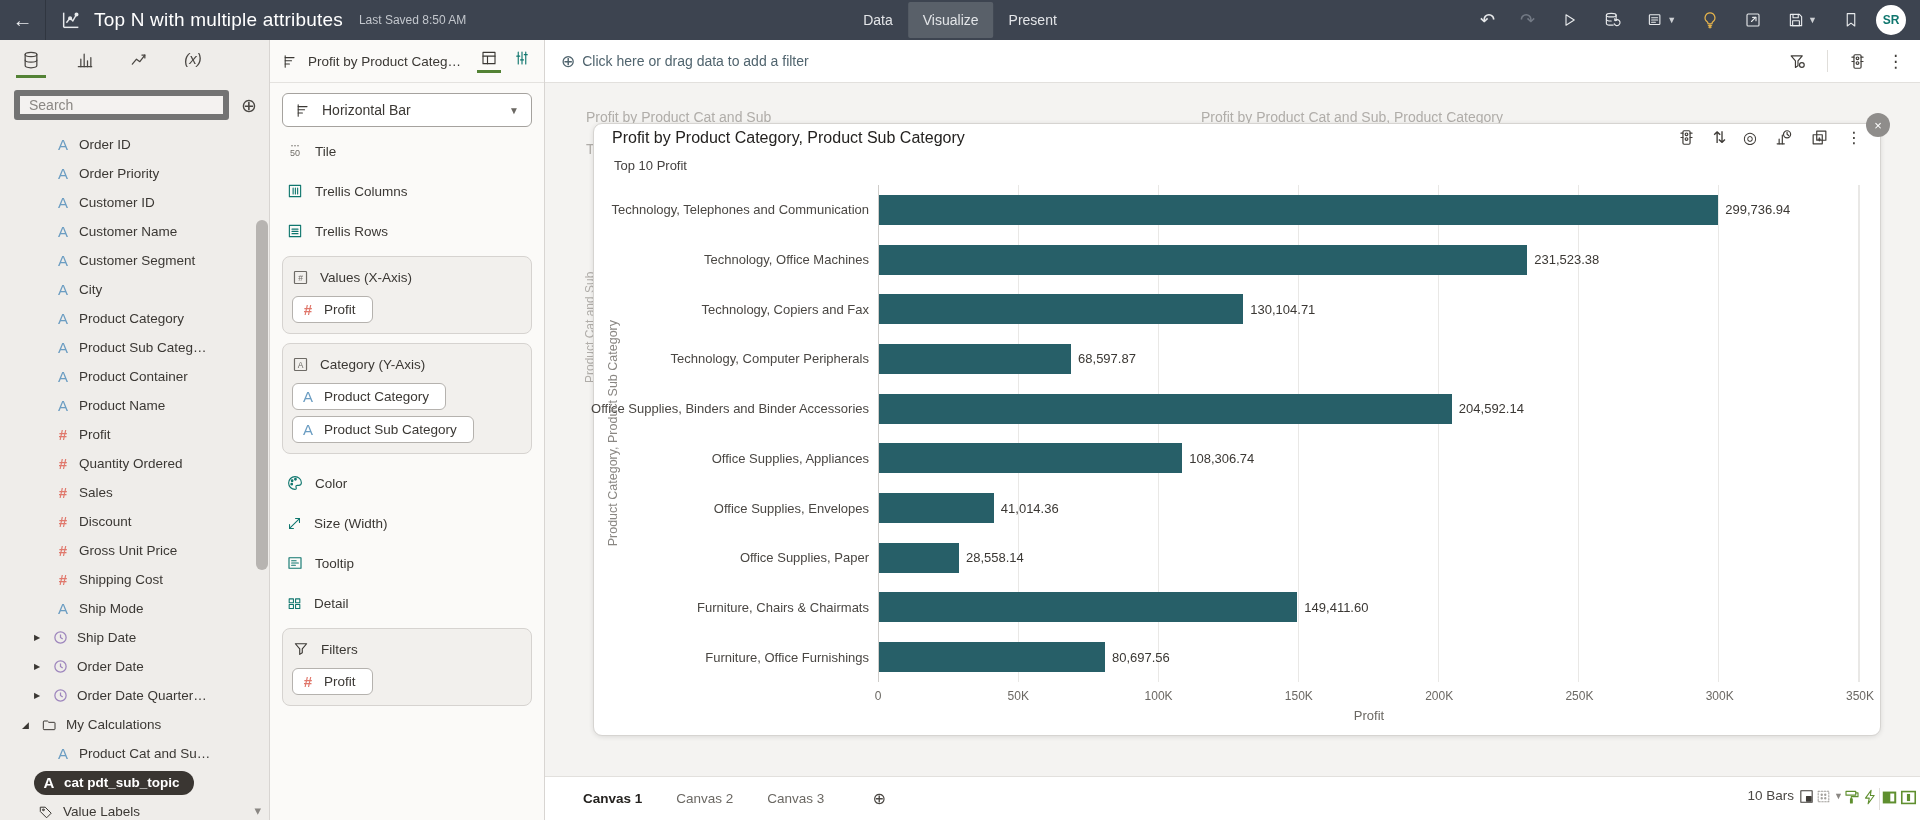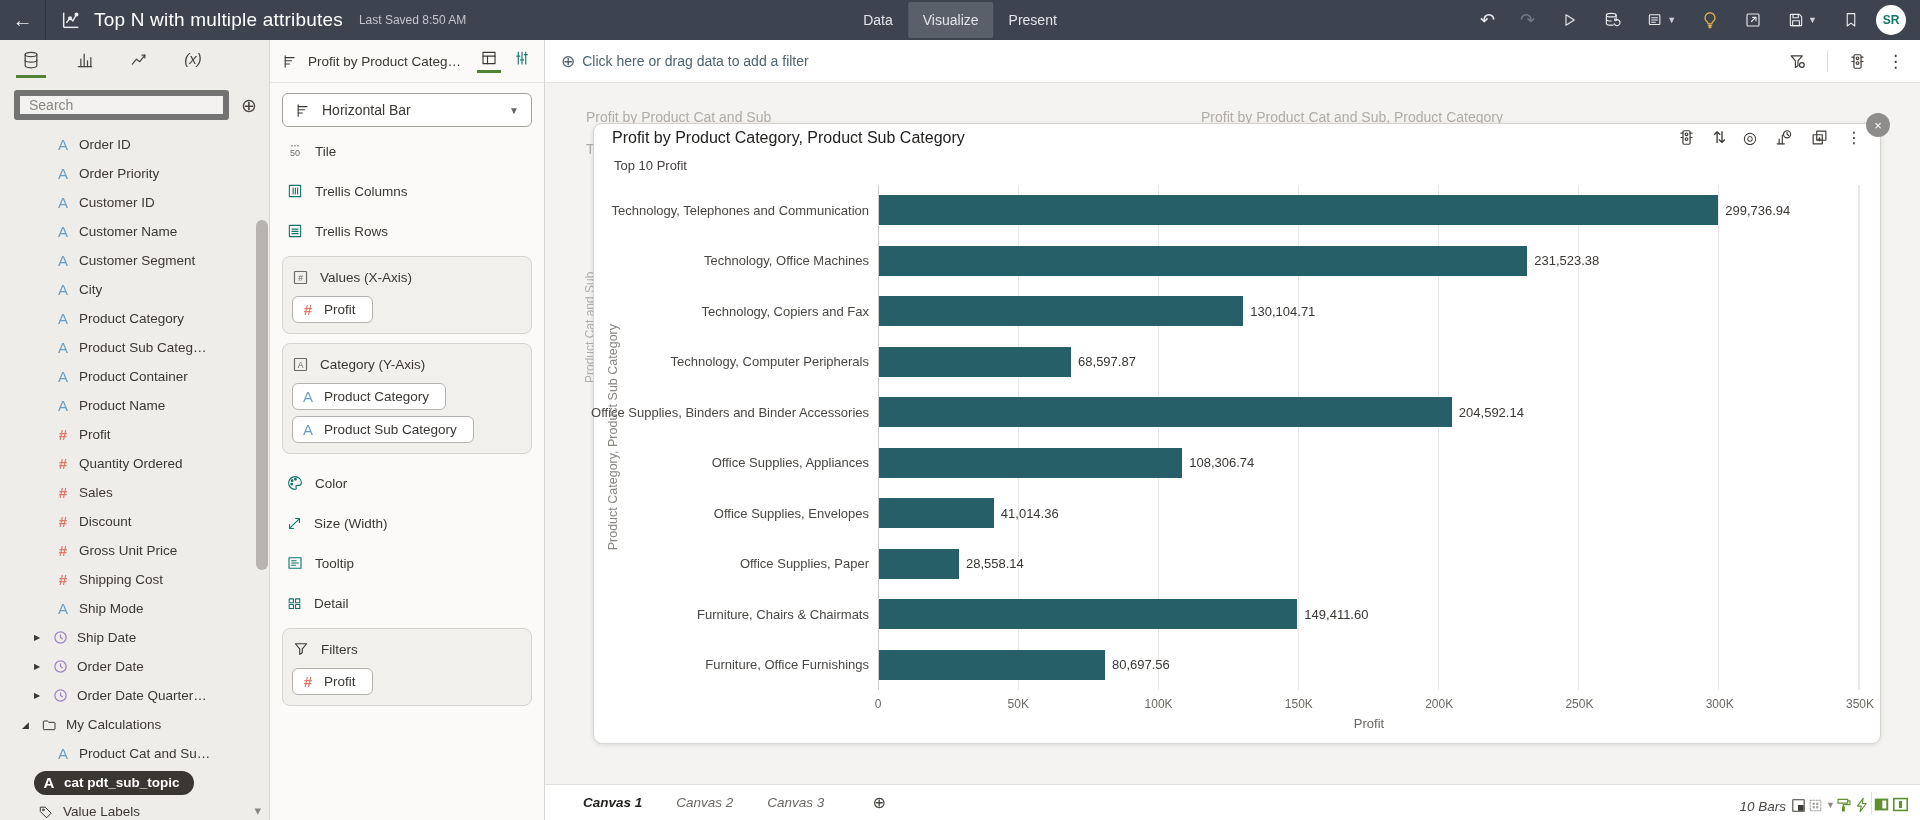--- a/index.html
+++ b/index.html
@@ -112,26 +112,26 @@
   .plot-col { flex:1; position:relative; border-left:1px solid #cfcdca; border-right:1px solid #e9e8e6;
     display:flex; flex-direction:column; min-width:0;
     background-image:repeating-linear-gradient(to right, transparent 0, transparent calc(100%/7 - 1px), #e9e8e6 calc(100%/7 - 1px), #e9e8e6 calc(100%/7)); }
   .bar-row { flex:1; display:flex; align-items:center; min-height:0; }
   .bar { height:30px; background:#275f68; flex:none; }
   .bar-value { margin-left:7px; font-size:13px; color:#3b3834; white-space:nowrap; }
   .xaxis { height:24px; position:relative; margin-left:278px; margin-right:0; flex:none; }
   .xtick { position:absolute; top:7px; transform:translateX(-50%); font-size:12px; color:#6b6863; }
   .xtitle { text-align:center; margin-left:278px; font-size:13px; color:#6b6863; padding:2px 0 8px 0; flex:none; }
 
-  .footer { height:36px; background:#fff; border-top:1px solid #e2e0dd; display:flex; align-items:center;
-    padding:0 10px 0 38px; flex:none;font-style:italic; }
+  .footer { height:44px; background:#fff; border-top:1px solid #e2e0dd; display:flex; align-items:center;
+    padding:0 2px 0 38px; flex:none; }
   .c-tab { font-size:13.5px; color:#6b6863; margin-right:34px; cursor:pointer; }
   .c-tab.active { color:#24221f; font-weight:bold; }
   .add-canvas { font-size:16px; color:#4a4743; margin-left:14px; cursor:pointer; }
-  .foot-right { margin-left:auto; display:flex; align-items:flex-end; }
+  .foot-right { margin-left:auto; display:flex; align-items:flex-start; }
   .status { font-size:13.5px; color:#4a4743; margin-right:4px; }
   .fi { display:flex; align-items:center; gap:2px; cursor:pointer; color:#3f3c38; }
   .fi.muted { color:#a3a09c; }
   .fi.green { color:#5f8f2f; }
   .fi .caret { font-size:9px; color:#8a8783; }
 </style>
 </head>
 <body>
 
 <div>

